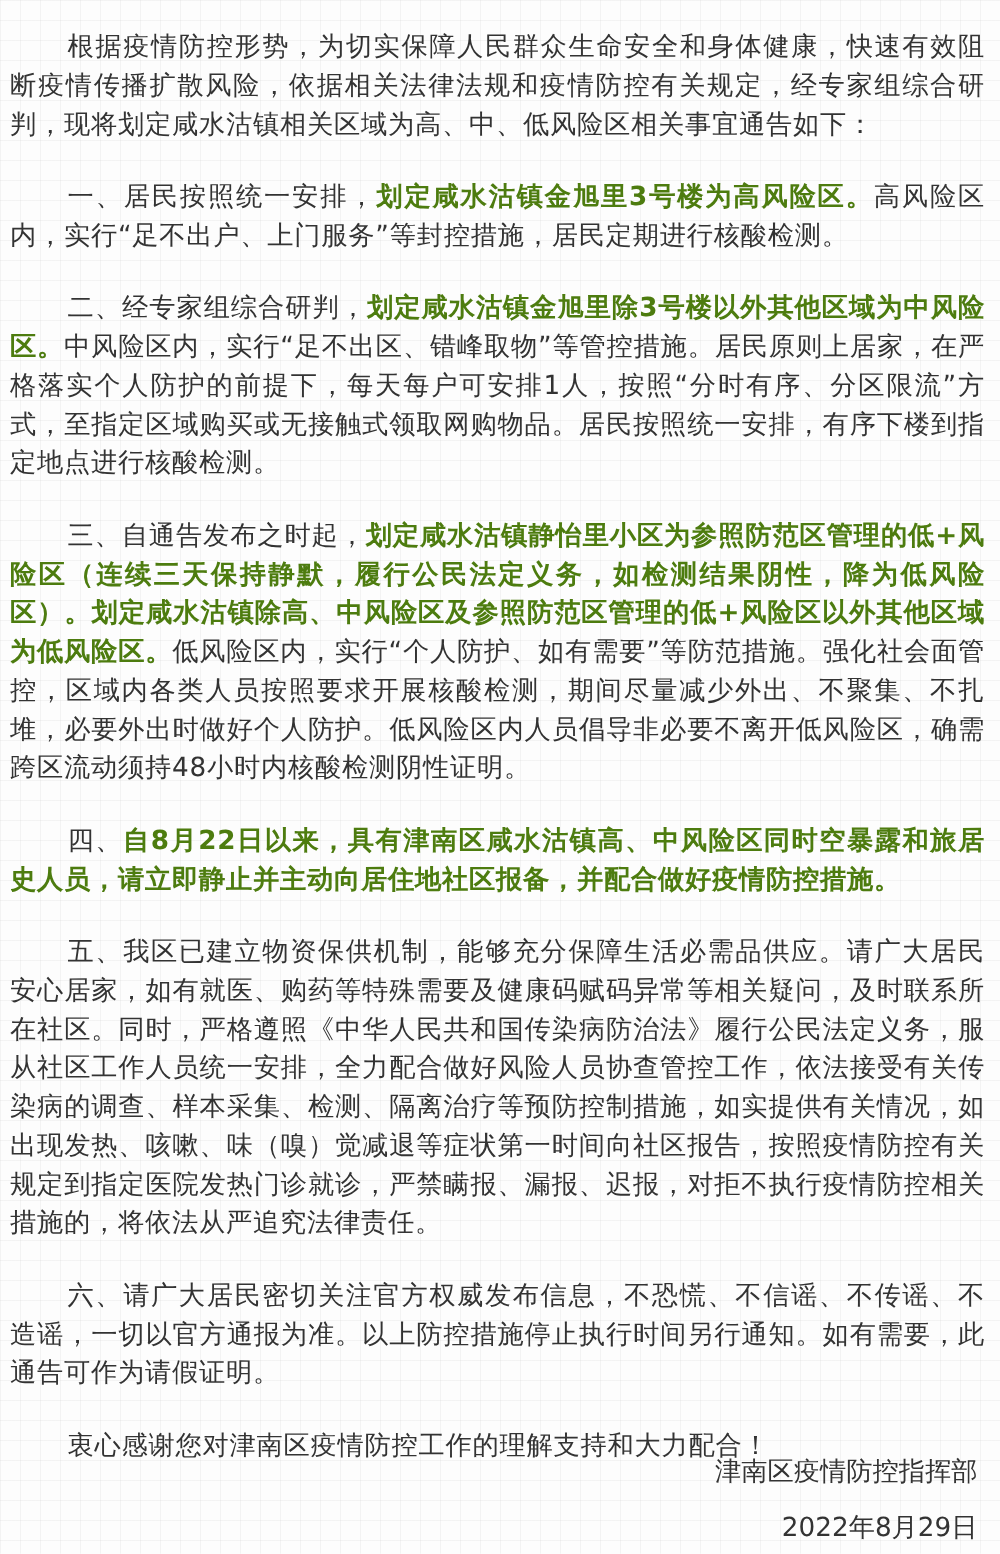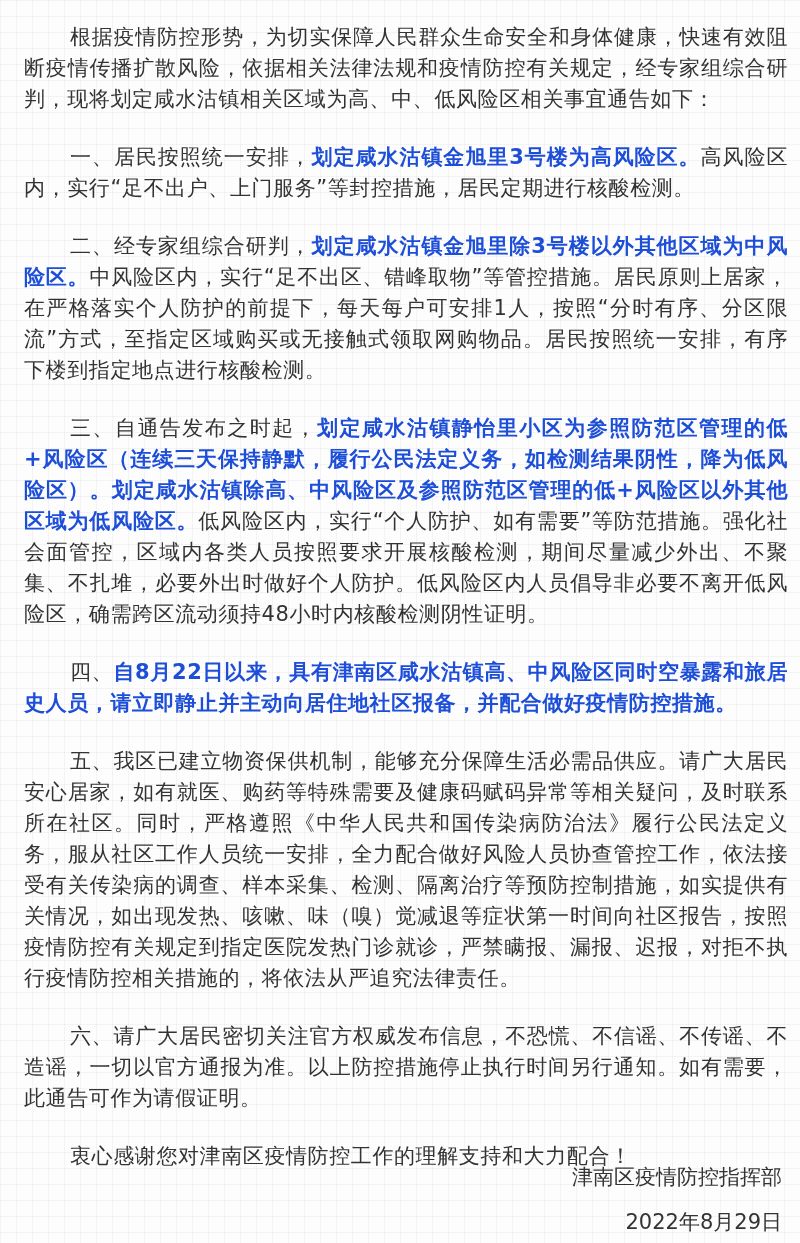--- a/index.html
+++ b/index.html
@@ -16,33 +16,33 @@
       linear-gradient(to bottom, rgba(200,200,200,0.18) 1px, transparent 1px);
     background-size: 16px 16px;
     font-family: "DejaVu Sans", "Liberation Sans", sans-serif;
     color: #333333;
   }
   .doc {
     position: relative;
     width: 800px;
     height: 1243px;
     box-sizing: border-box;
-    padding: 22px 12px 0 24px;
+    padding: 22px 12px 0 8px;
   }
   .para {
     margin: 0 0 27px 0;
     font-size: 21px;
     line-height: 31px;
     letter-spacing: 0.6px;
     text-indent: 46px;
     text-align: justify;
     word-break: break-all;
   }
   .hl {
-    color: #1d4ed8;
+    color: #4d7c0f;
     font-weight: bold;
   }
   .thanks {
     margin-top: 15px;
   }
   .signature {
     position: absolute;
     right: 18px;
     top: 1162px;
     font-size: 21px;

